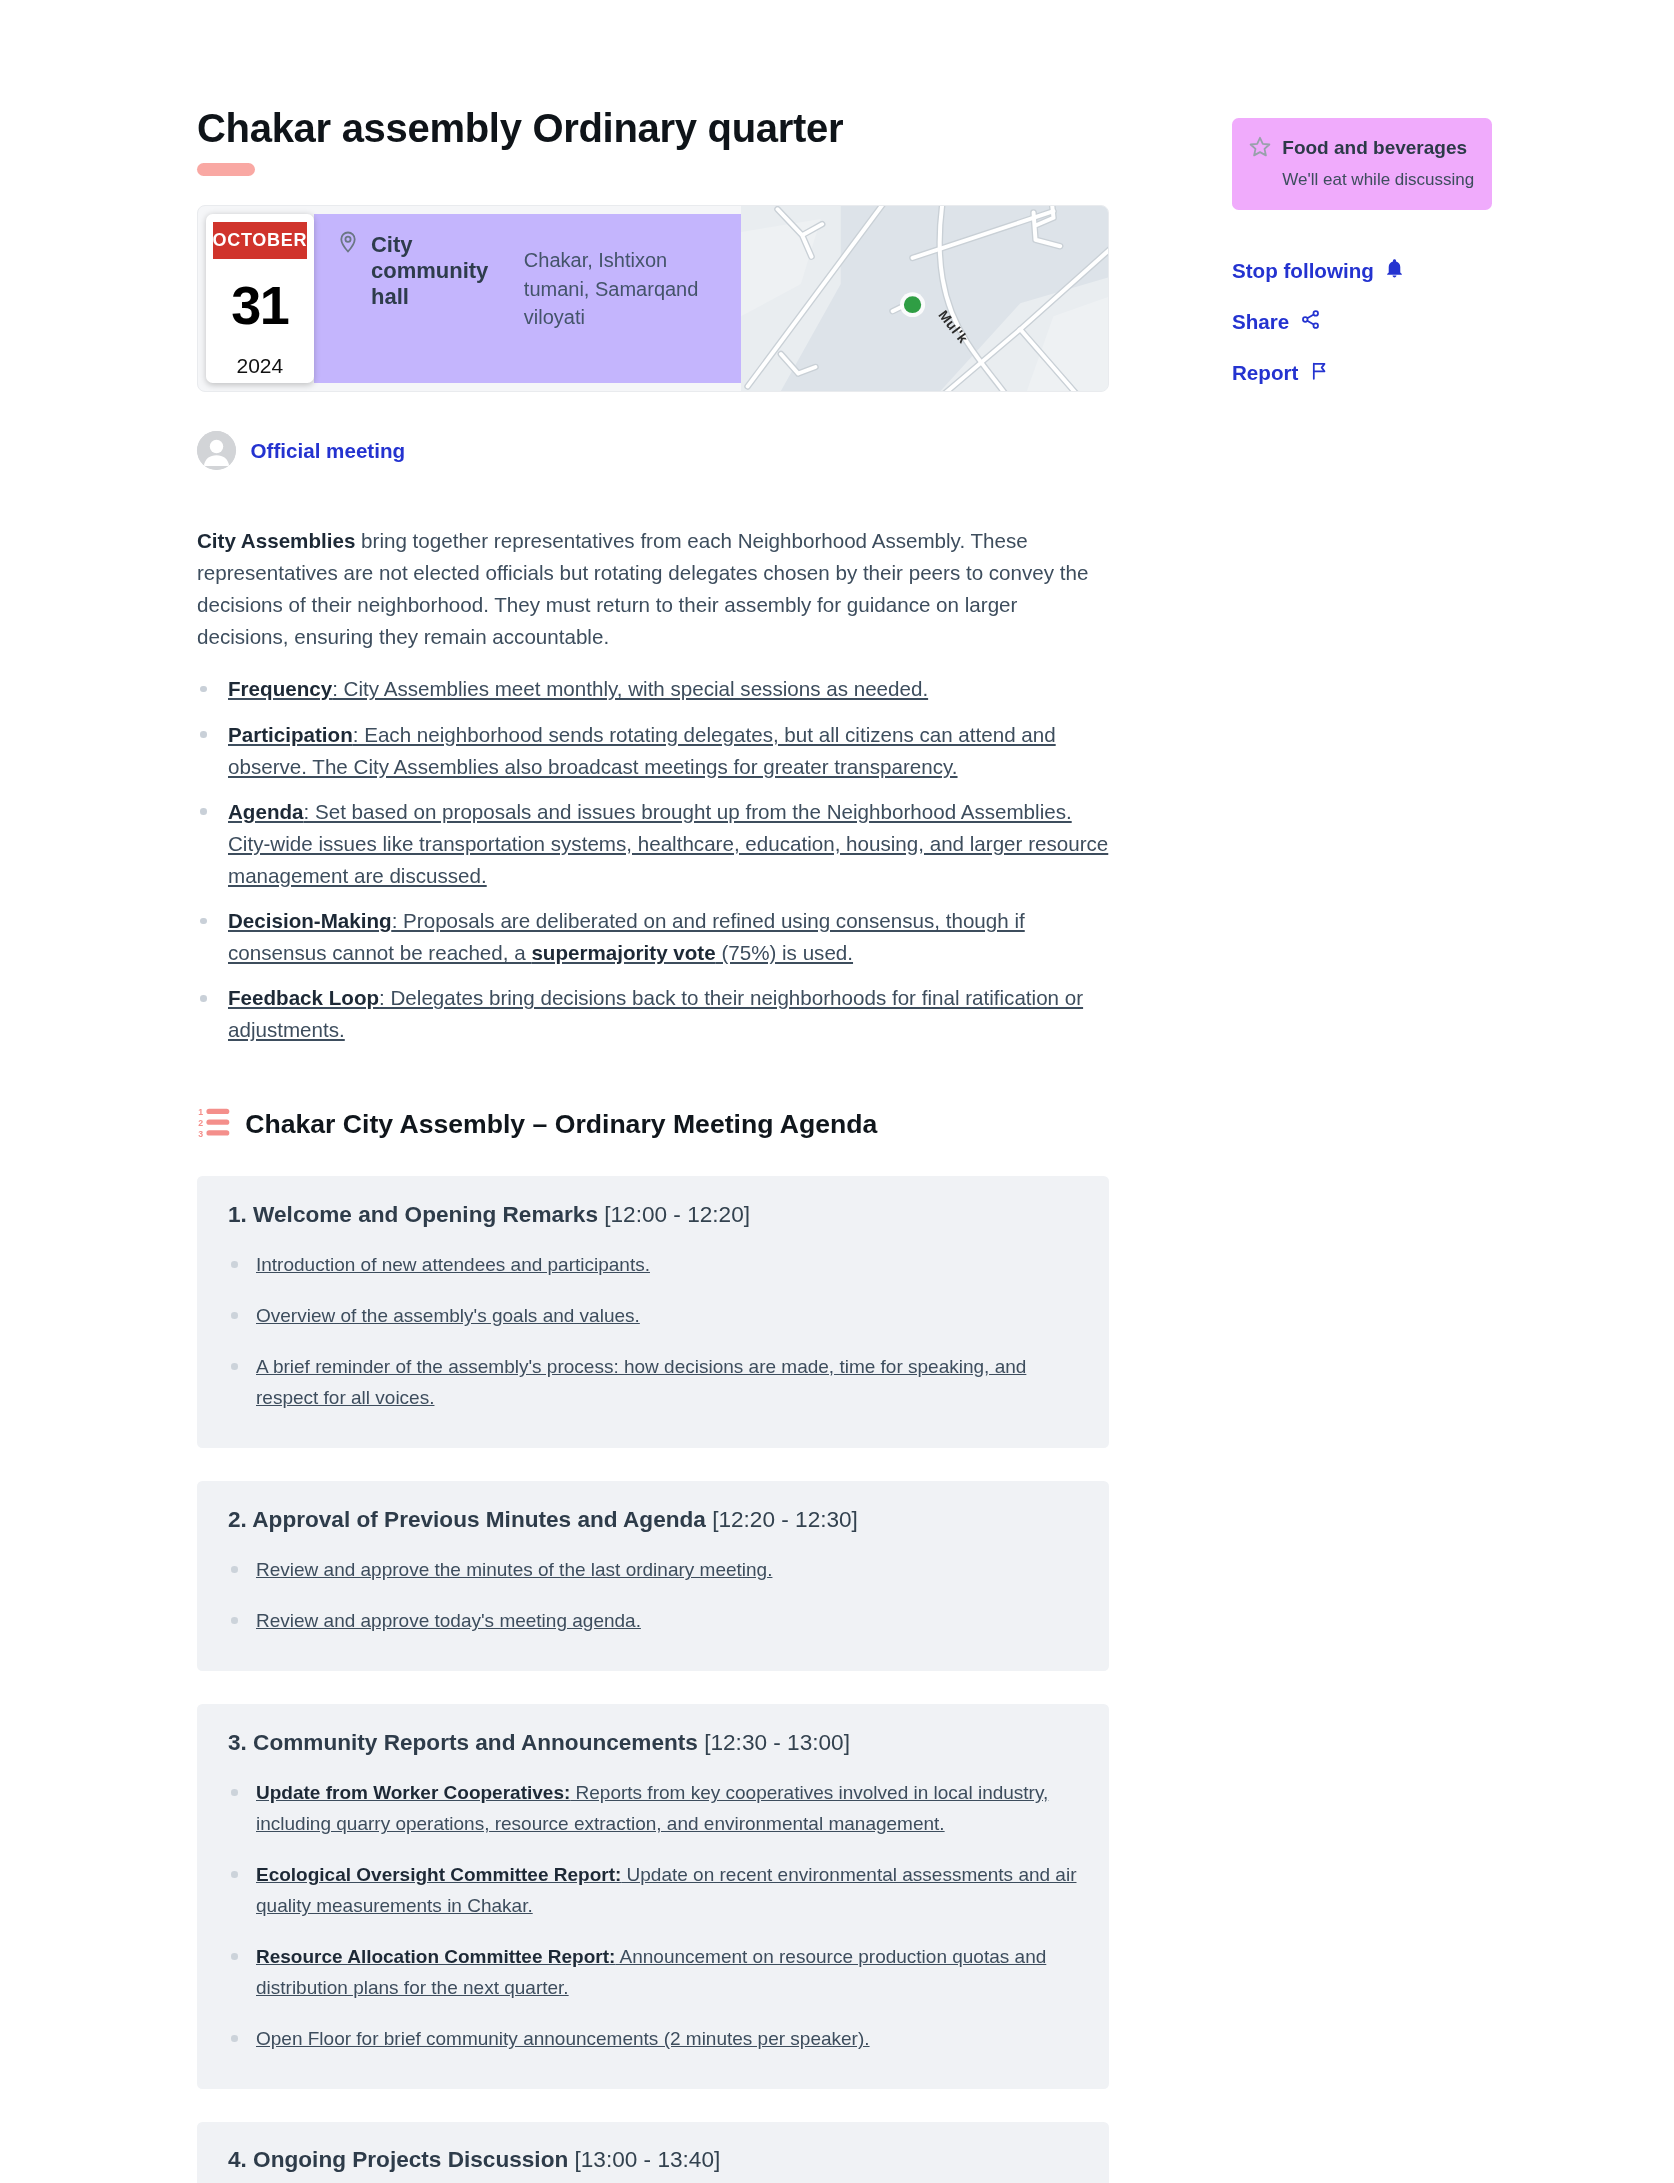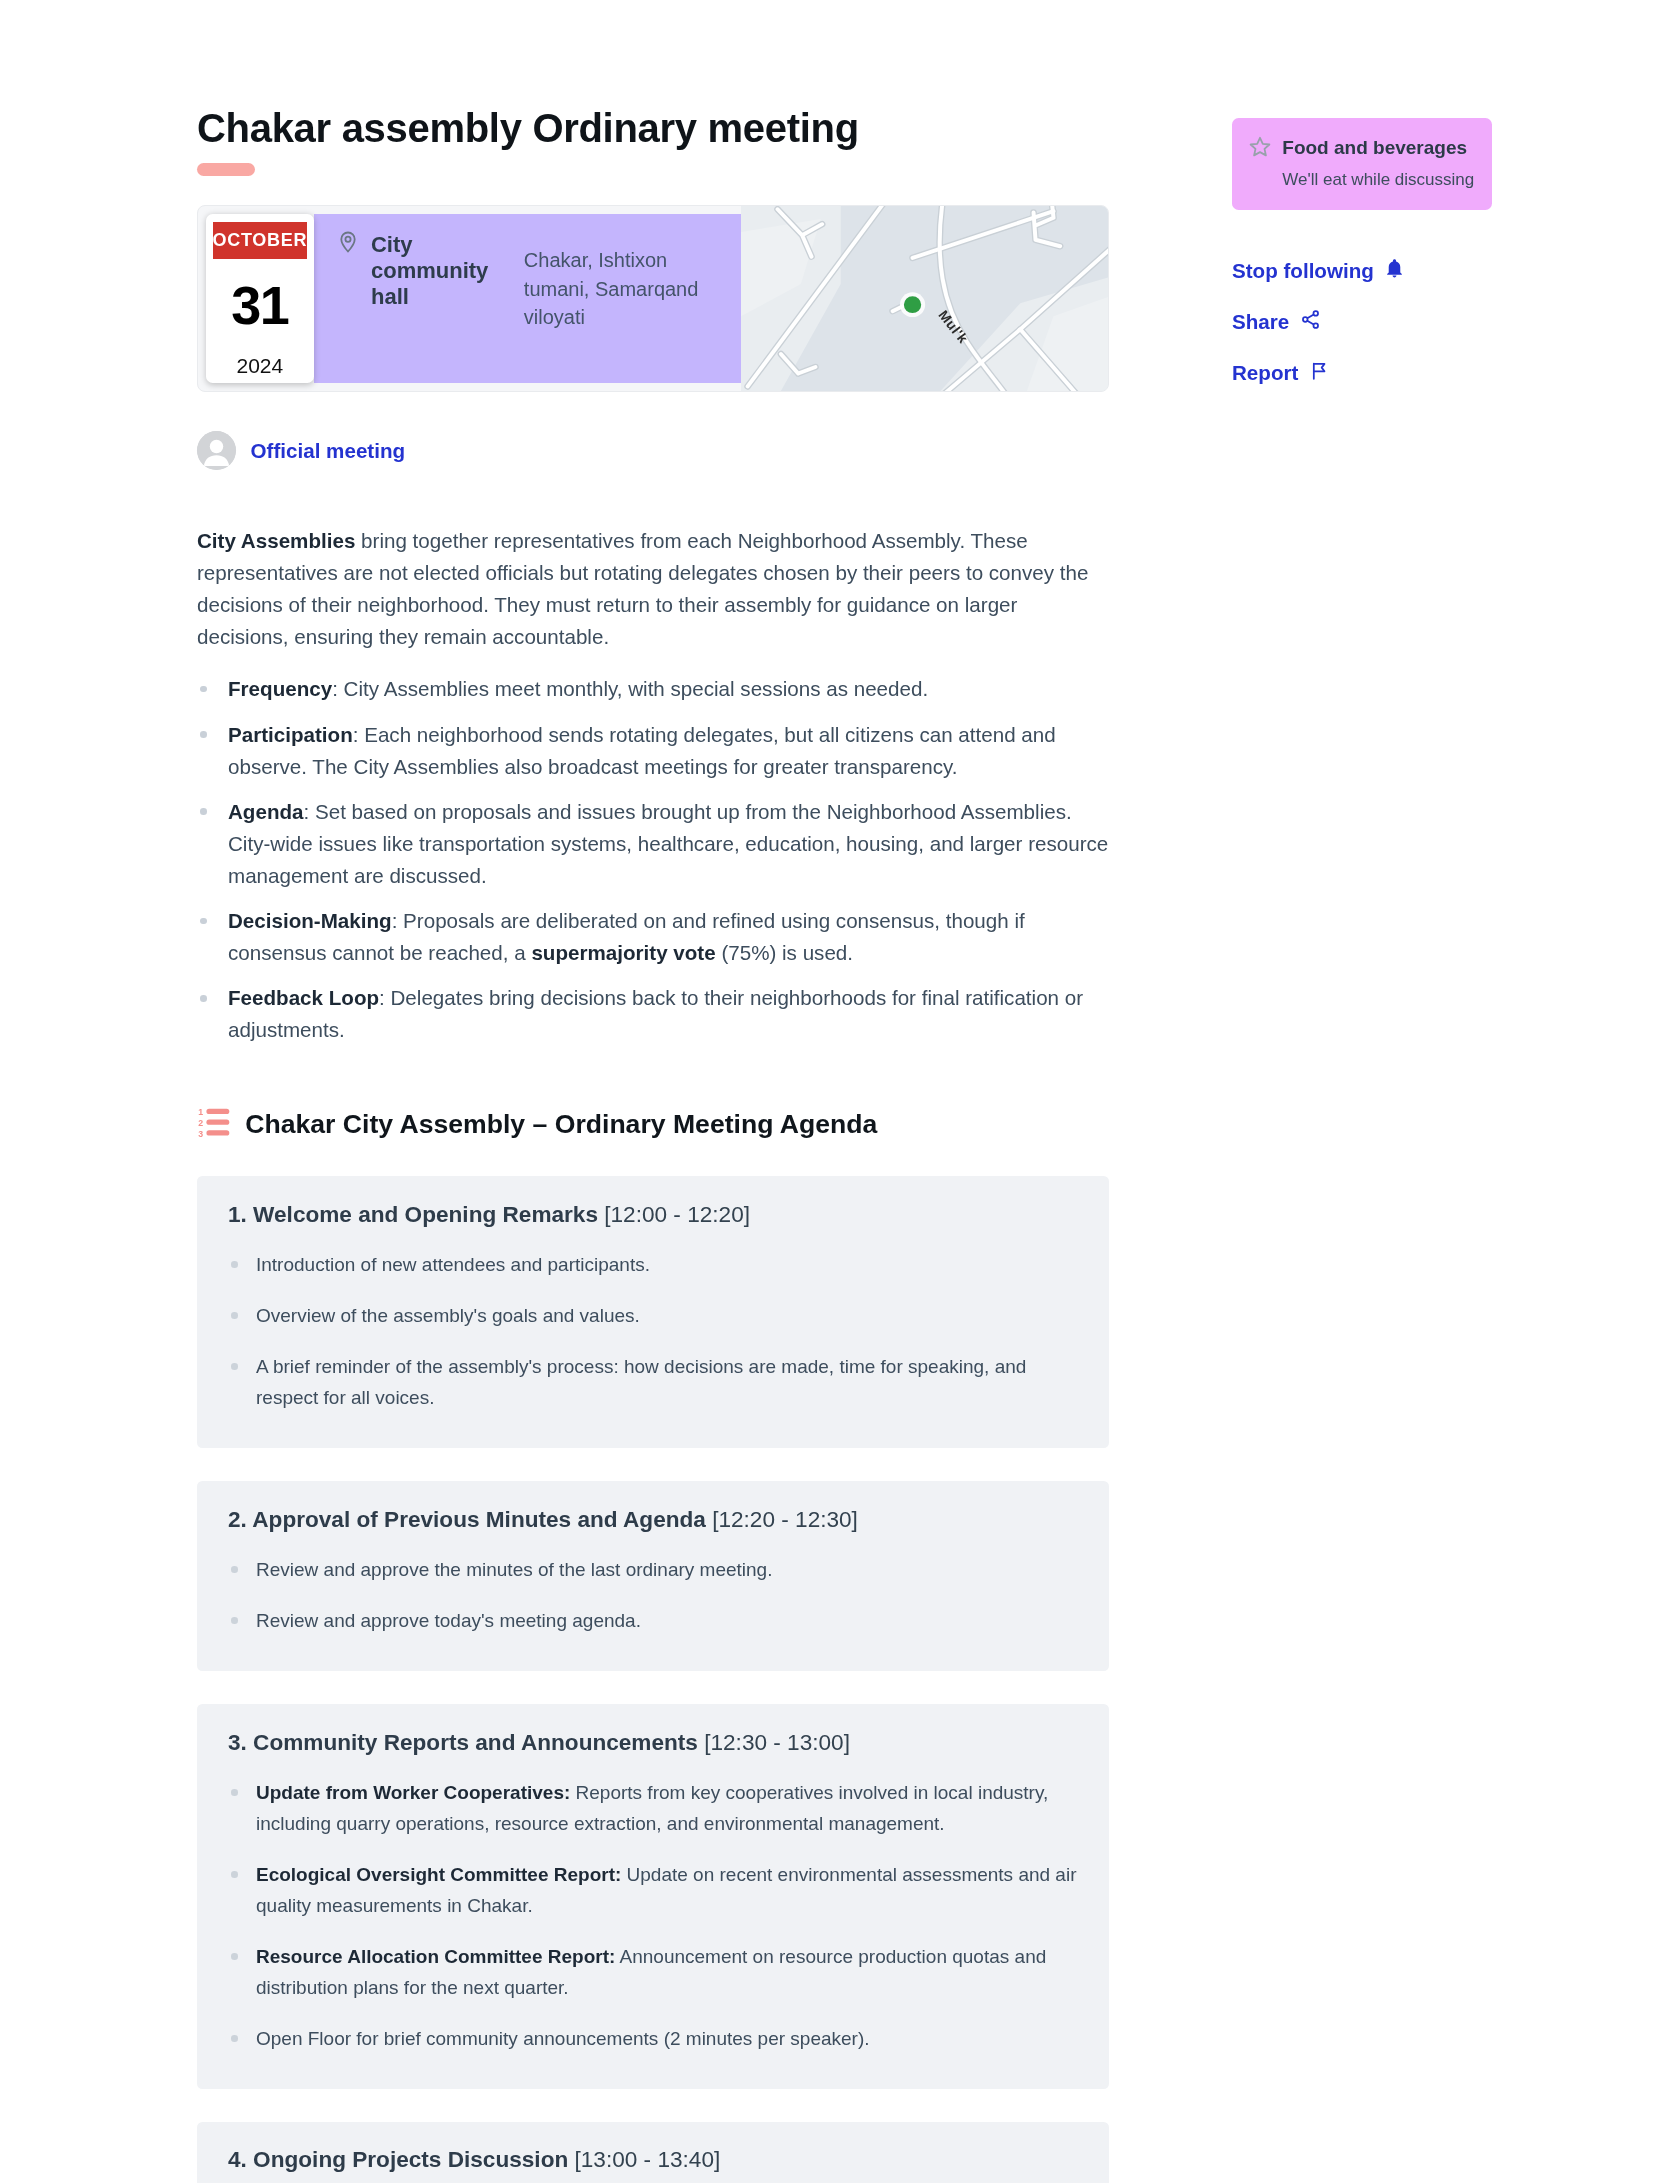--- a/index.html
+++ b/index.html
@@ -52,21 +52,21 @@
   .map-wrap svg { display: block; width: 100%; height: 100%; }
 
   
   .organizer { margin-top: 39px; display: inline-flex; align-items: center; gap: 14.6px; text-decoration: none; }
   .avatar { width: 39px; height: 39px; border-radius: 50%; background: #d2d4d7; overflow: hidden; flex: none; }
   .organizer-name { font-size: 20.6px; font-weight: 700; color: #2433d0; }
 
   
   .intro { margin-top: 53px; font-size: 20.6px; line-height: 32px; color: #3d4d5d; }
   b, .bold-lead { font-weight: 700; color: #1d2936; }
-  ul.bullets { list-style: none; margin-top: 20px; }
+  ul.bullets { list-style: none; margin-top: 20px; text-decoration: underline; }
   ul.bullets li { position: relative; padding-left: 31px; margin-top: 13.3px; font-size: 20.6px; line-height: 32px; }
   ul.bullets li::before {
     content: ""; position: absolute; left: 3.3px; top: 12.6px;
     width: 6.6px; height: 6.6px; border-radius: 50%; background: #c9d0d8;
   }
 
   
   .agenda-head { margin-top: 60px; display: flex; align-items: center; gap: 13.3px; }
   .agenda-head h2 { font-size: 26.6px; font-weight: 700; color: #10161c; }
 
@@ -95,21 +95,21 @@
   .action-link svg { flex: none; }
 
   .icon-gray { color: #808b98; }
   .icon-slate { color: #5a6a7a; }
 </style>
 </head>
 <body>
 
 <div class="main">
 
-  <h1 class="page-title">Chakar assembly Ordinary meeting</h1>
+  <h1 class="page-title">Chakar assembly Ordinary quarter</h1>
   <div class="title-underline"></div>
 
   <div class="meta-card">
     <div class="date-card">
       <div class="date-month">OCTOBER</div>
       <div class="date-day">31</div>
       <div class="date-year">2024</div>
     </div>
 
     <div class="location-panel">

